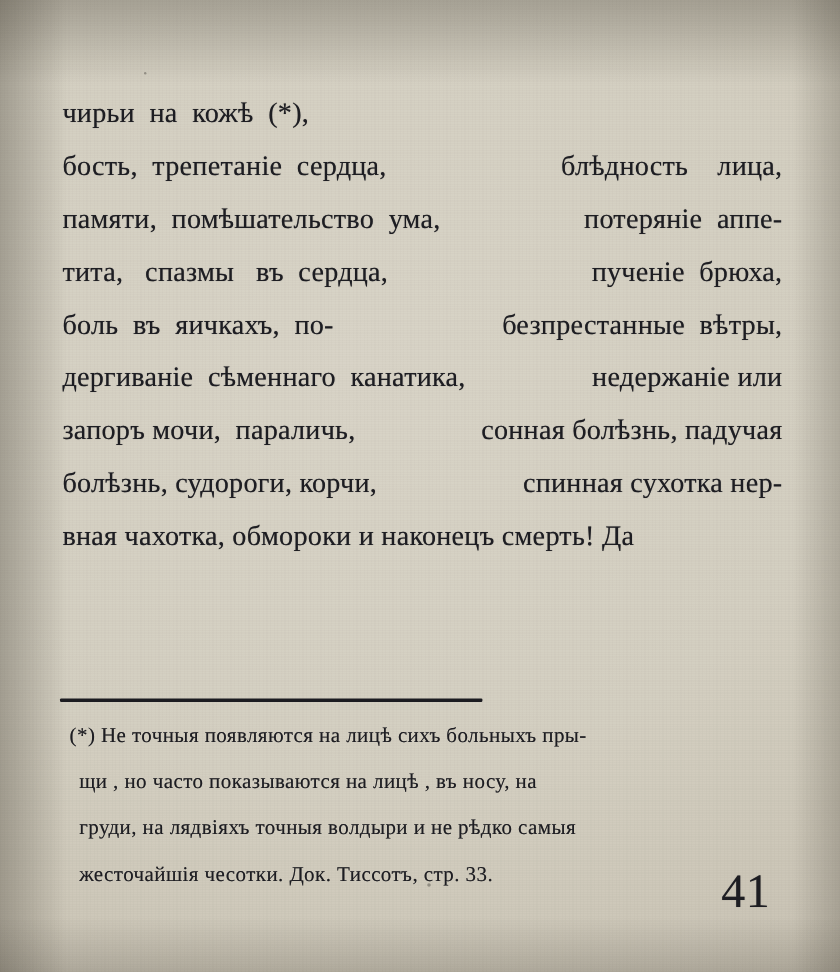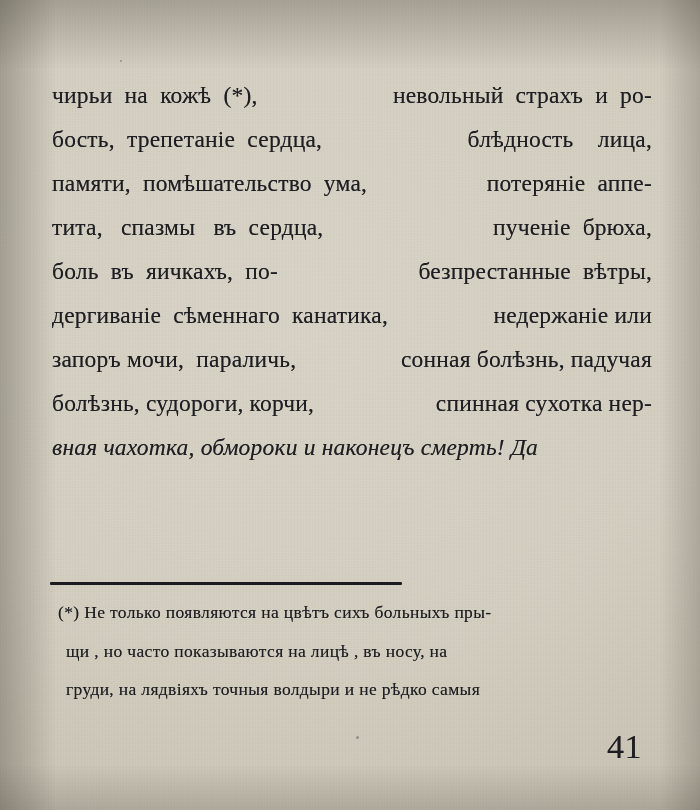--- a/index.html
+++ b/index.html
@@ -75,21 +75,20 @@
     margin: 0 0 20.5px 0;
     white-space: nowrap;
     letter-spacing: 0.2px;
     display: flex;
     justify-content: space-between;
     text-shadow: 0 0 0.6px rgba(20,20,25,0.55);
   }
   .body-line.last {
     display: block;
     margin-bottom: 0;
-    font-style: italic;
   }
   .body-line > span {
     white-space: pre;
   }
 
   .rule {
     position: absolute;
     left: 50px;
     top: 582px;
     width: 352px;
@@ -118,21 +117,21 @@
     padding-left: 8px;
     margin-top: 17px;
   }
   .fn-line:last-child { margin-bottom: 0; }
 
   .page-number {
     position: absolute;
     right: 58px;
     bottom: 44px;
     font-family: "Liberation Serif", serif;
-    font-size: 34px;
+    font-size: 40px;
     color: #1d1d22;
     letter-spacing: 0.5px;
     text-shadow: 0 0 0.6px rgba(20,20,25,0.5);
   }
 
   .speck {
     position: absolute;
     width: 3px;
     height: 3px;
     background: rgba(40,38,34,0.35);
@@ -150,21 +149,20 @@
   <div class="edge-shadow-left"></div>
   <div class="edge-shadow-right"></div>
   <div class="edge-shadow-bottom"></div>
 
   <div class="speck" style="left:356px; top:736px;"></div>
   <div class="speck" style="left:120px; top:60px; width:2px; height:2px;"></div>
 
   <div class="text-block">
     <p class="body-line">
       <span>чирьи  на  кожѣ  (*),</span>
-      <span>невольный  страхъ  и  ро-</span>
     </p>
     <p class="body-line">
       <span>бость,  трепетаніе  сердца,</span>
       <span>блѣдность    лица,</span>
     </p>
     <p class="body-line">
       <span>памяти,  помѣшательство  ума,</span>
       <span>потеряніе  аппе-</span>
     </p>
     <p class="body-line">
@@ -186,20 +184,21 @@
     <p class="body-line">
       <span>болѣзнь, судороги, корчи,</span>
       <span>спинная сухотка нер-</span>
     </p>
     <p class="body-line last">вная чахотка,  обмороки и наконецъ смерть! Да</p>
   </div>
 
   <div class="rule"></div>
 
   <div class="footnote">
-    <p class="fn-line">(*) Не  только  появляются  на  цвѣтъ  сихъ  больныхъ  пры-</p>
+    <p class="fn-line">(*) Не  точныя  появляются  на  лицѣ  сихъ  больныхъ  пры-</p>
     <p class="fn-line indent">щи ,   но  часто    показываются  на лицѣ ,    въ  носу,  на</p>
     <p class="fn-line indent">груди,  на  лядвіяхъ точныя  волдыри  и  не  рѣдко  самыя</p>
+    <p class="fn-line indent">жесточайшія  чесотки.  Док. Тиссотъ,  стр. 33.</p>
   </div>
 
   <div class="page-number">41</div>
 
 </div>
 
 </body></html>

